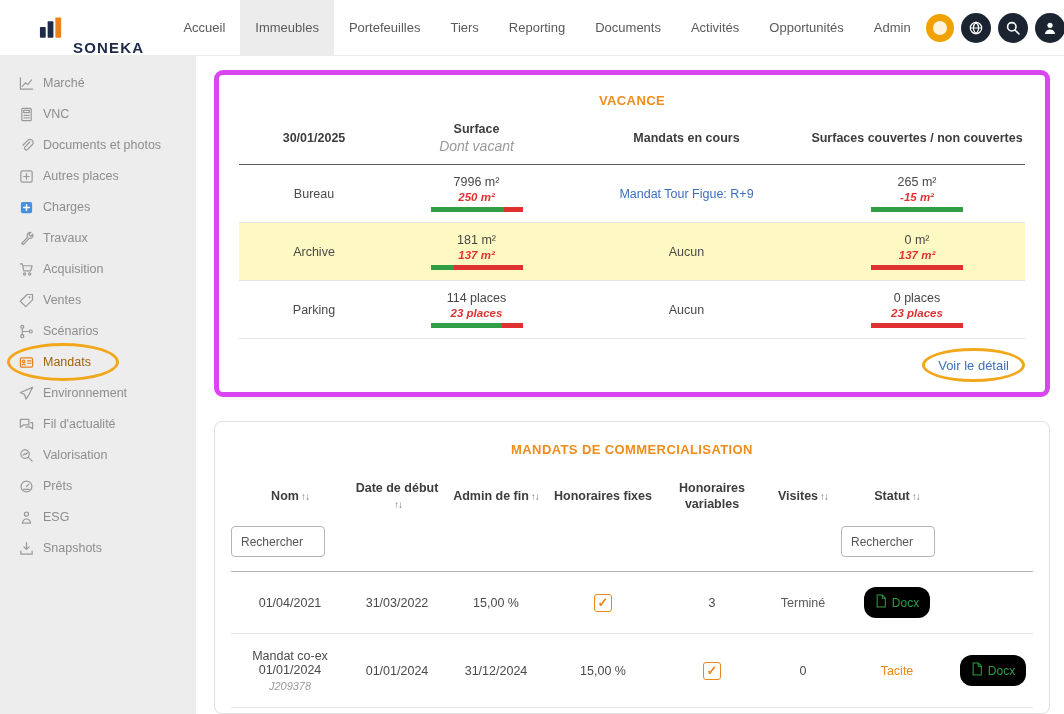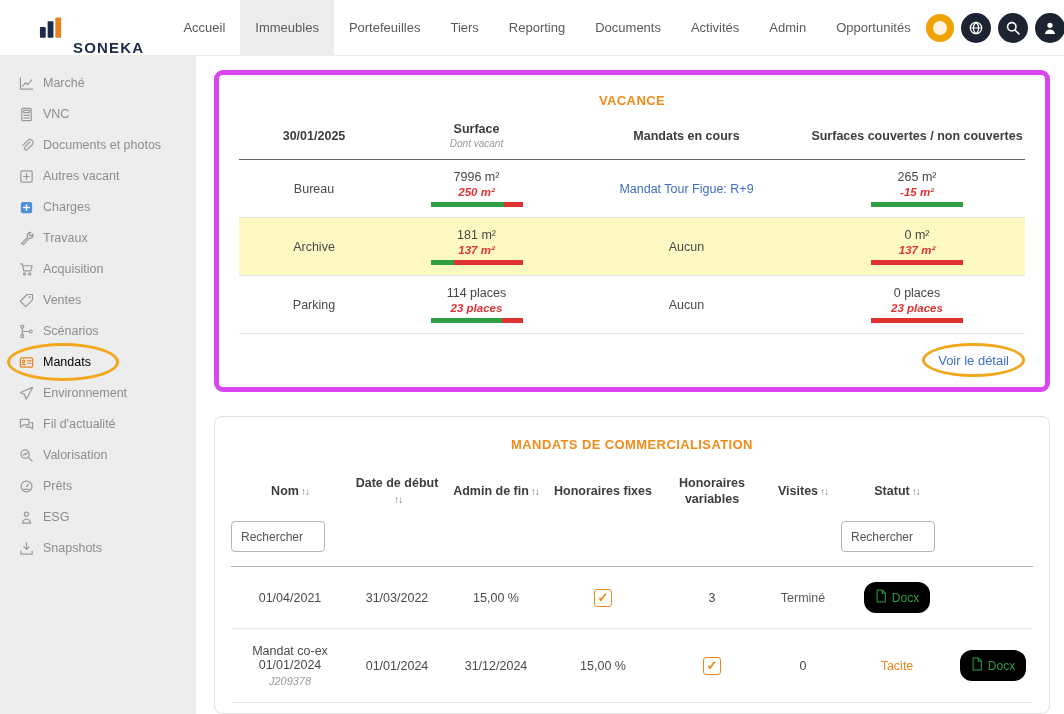--- a/index.html
+++ b/index.html
@@ -19,32 +19,32 @@
   .annot-ring { width:28px; height:28px; border-radius:50%; border:7px solid #f0a202; background:#fff3dd; }
   .circle-btn { width:30px; height:30px; border-radius:50%; background:#1b2430; display:flex; align-items:center; justify-content:center; cursor:pointer; }
   .circle-btn svg { width:16px; height:16px; }
 
   
   .main { flex:1; display:flex; min-height:0; }
   .sidebar { width:196px; flex:0 0 auto; background:#ededed; padding-top:12px; }
   .side-item { position:relative; display:flex; align-items:center; gap:9px; min-height:31px; padding:3px 8px 3px 18px; font-size:12.5px; color:#8d8d8d; cursor:pointer; line-height:1.15; }
   .side-item .icon { width:16px; height:16px; flex:0 0 auto; color:#9a9a9a; display:flex; align-items:center; justify-content:center; }
   .side-item .icon svg { width:15px; height:15px; }
-  .side-item.active { color:#000000; }
+  .side-item.active { color:#a16207; }
   .side-item.active .icon { color:#e8821e; }
   .annot-ellipse-sidebar { position:absolute; left:7px; top:-4px; width:112px; height:38px; border:3px solid #f2a71b; border-radius:50%; pointer-events:none; }
   .content { flex:1; padding:14px 14px 0 18px; display:flex; flex-direction:column; overflow:hidden; background:#fff; }
 
   
   .vacance-panel { border:5px solid #d946ef; border-radius:9px; background:#fff; padding:8px 20px 10px; margin-bottom:24px; }
   .panel-title { text-align:center; color:#ef8c1a; font-weight:bold; font-size:13px; letter-spacing:.4px; padding:10px 0 14px; }
   .v-header, .v-row { display:grid; grid-template-columns:150px 175px 245px 1fr; align-items:center; }
   .v-header { padding-bottom:10px; border-bottom:1px solid #5f5f5f; }
   .v-h { text-align:center; font-size:12.5px; font-weight:bold; color:#3d3d3d; }
-  .v-sub { font-size:10px; color:#9a9a9a; font-style:italic; font-weight:normal; margin-top:2px; }
+  .v-sub { font-size:14px; color:#9a9a9a; font-style:italic; font-weight:normal; margin-top:2px; }
   .v-row { padding:10px 0; border-bottom:1px solid #e3e3e3; }
   .v-row.alt { background:#fef9c3; }
   .v-name { text-align:center; font-size:12.5px; color:#4a4a4a; }
   .v-stack { text-align:center; }
   .v-val { font-size:12.5px; color:#474747; }
   .v-vacant { font-size:11.5px; color:#e03131; font-style:italic; font-weight:bold; margin-top:2px; }
   .bar { width:92px; height:5px; margin:4px auto 0; display:flex; overflow:hidden; }
   .bar-green { height:100%; background:#2f9e44; }
   .bar-red { height:100%; flex:1; background:#e03131; }
   .v-mandat { text-align:center; font-size:12.5px; }
@@ -88,22 +88,22 @@
       <span class="brand-text">SONEKA</span>
     </div>
     <nav class="mainnav">
       <a class="nav-item">Accueil</a>
       <a class="nav-item active">Immeubles</a>
       <a class="nav-item">Portefeuilles</a>
       <a class="nav-item">Tiers</a>
       <a class="nav-item">Reporting</a>
       <a class="nav-item">Documents</a>
       <a class="nav-item">Activités</a>
+      <a class="nav-item">Opportunités</a>
       <a class="nav-item">Admin</a>
-      <a class="nav-item">Opportunités</a>
     </nav>
     <div class="topbar-right">
       <span class="annot-ring"></span>
       <span class="circle-btn">
           <svg viewBox="0 0 16 16">
             <circle cx="8" cy="8" r="5.7" stroke="#fff" stroke-width="1.2" fill="none"></circle>
             <path d="M2.3 8h11.4M8 2.3c-3.6 3.3-3.6 8.1 0 11.4 3.6-3.3 3.6-8.1 0-11.4z" stroke="#fff" stroke-width="1.2" fill="none"></path>
           </svg>
         </span>
       <span class="circle-btn">
@@ -151,21 +151,21 @@
           </span>
           <span style="max-width:120px">Documents et photos</span>
         </div>
       <div class="side-item">
           <span class="icon">
             <svg viewBox="0 0 16 16">
               <rect x="2" y="2" width="12" height="12" rx="1.5" stroke="currentColor" fill="none" stroke-width="1.3" stroke-linecap="round" stroke-linejoin="round"></rect>
               <path d="M8 5v6M5 8h6" stroke="currentColor" fill="none" stroke-width="1.3" stroke-linecap="round" stroke-linejoin="round"></path>
             </svg>
           </span>
-          <span>Autres vacant</span>
+          <span>Autres places</span>
         </div>
       <div class="side-item">
           <span class="icon">
             <svg viewBox="0 0 16 16">
               <rect x="2" y="2" width="12" height="12" rx="2" fill="#4a90d9"></rect>
               <path d="M8 5v6M5 8h6" stroke="#fff" stroke-width="1.6" stroke-linecap="round" fill="none"></path>
             </svg>
           </span>
           <span>Charges</span>
         </div>

